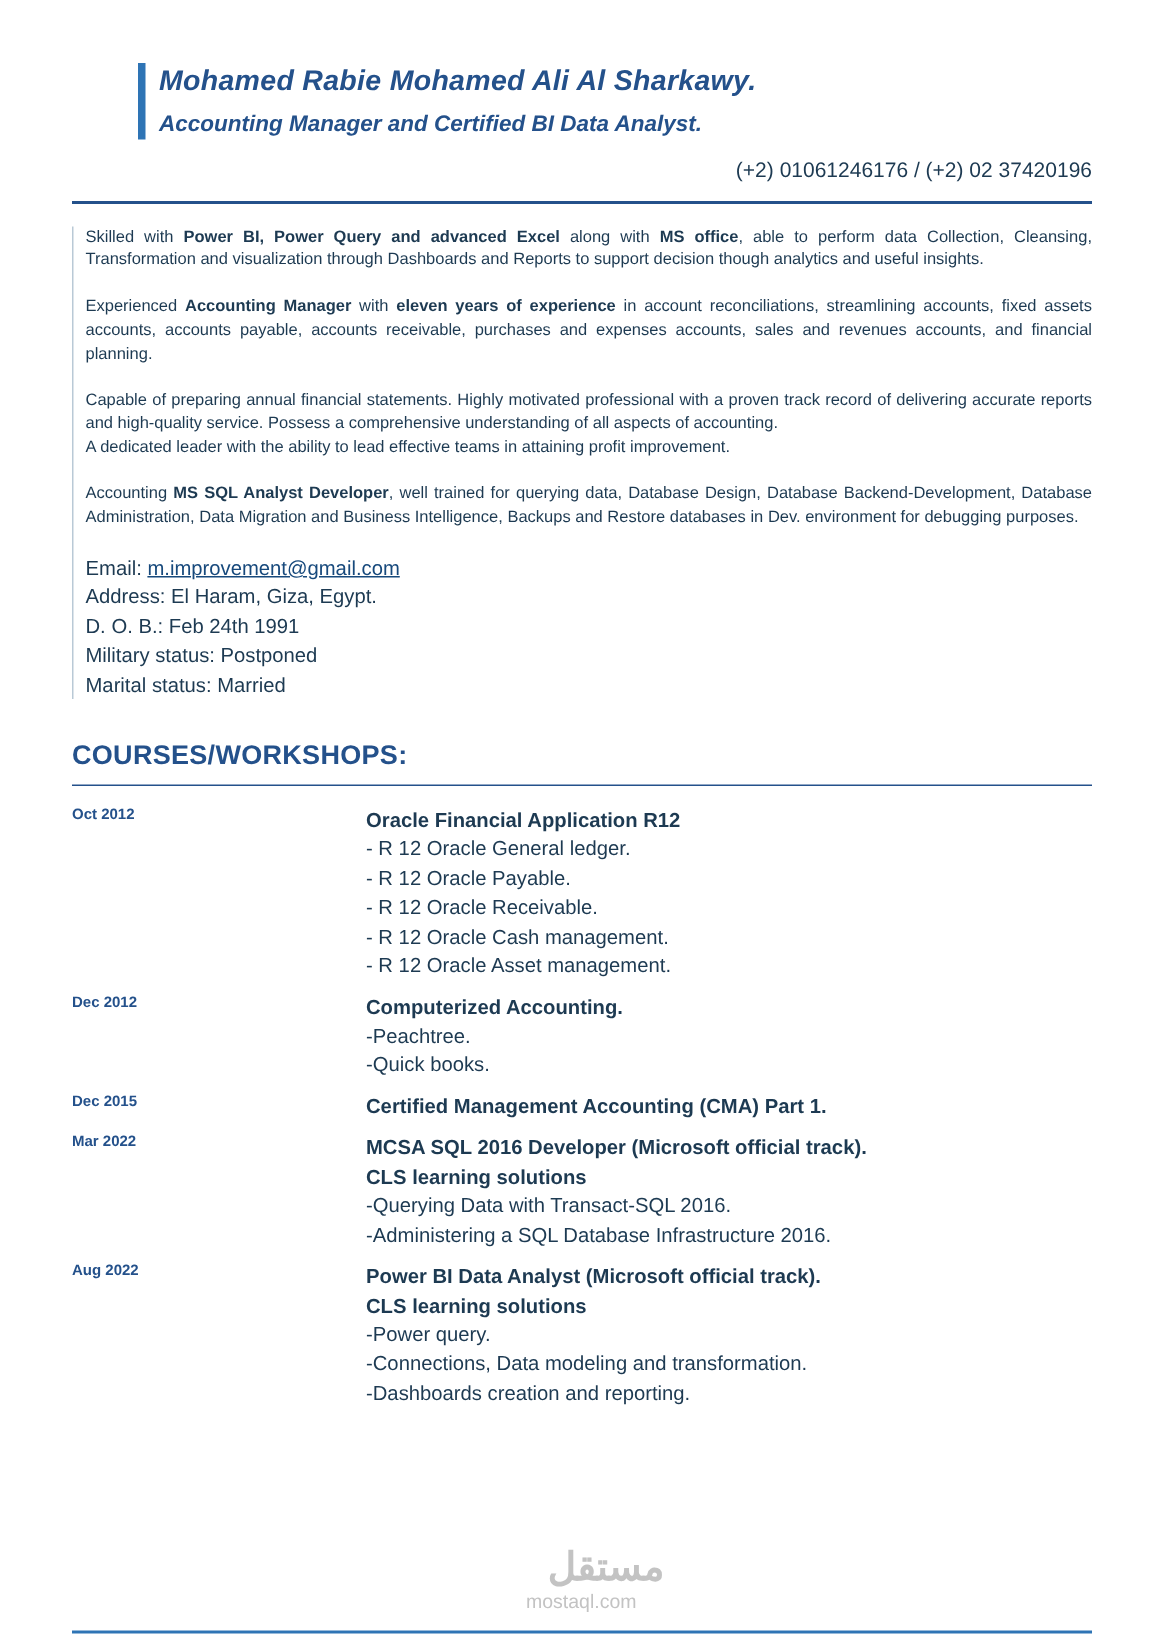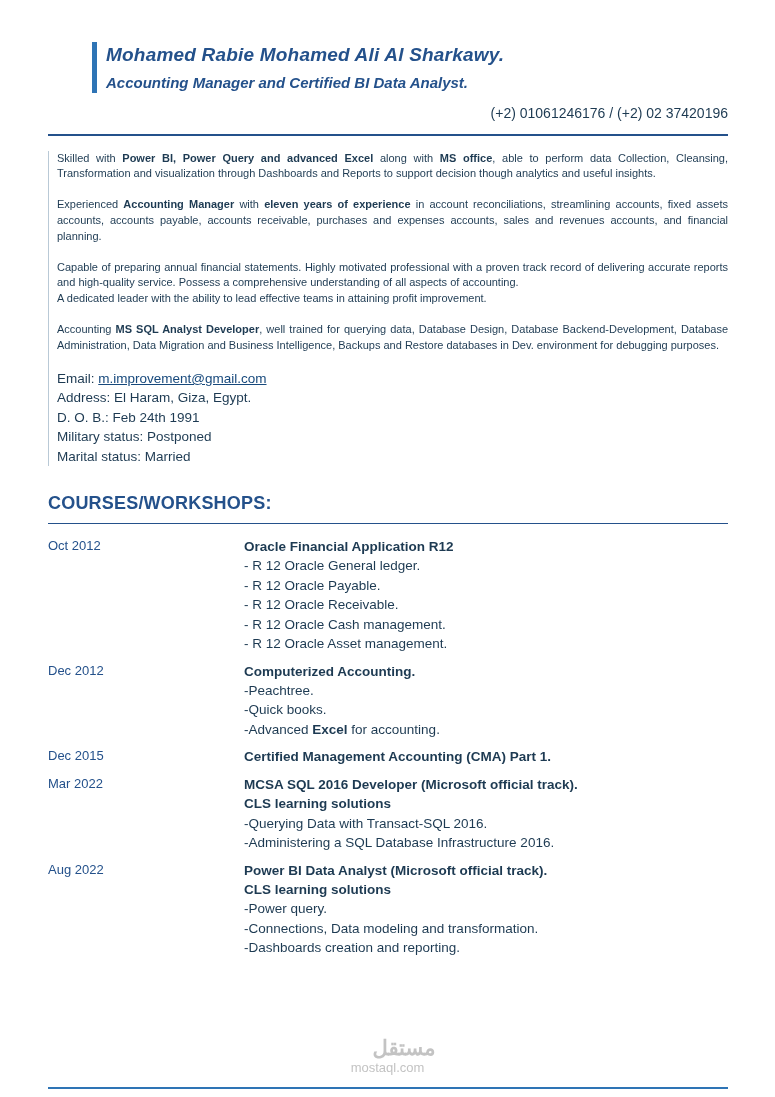--- a/index.html
+++ b/index.html
@@ -54,31 +54,31 @@
 
   
   .courses-heading{
     margin-top:27px;font-size:18px;font-weight:bold;
     color:var(--heading);letter-spacing:.2px;
   }
   .rule-courses{border:none;border-top:1.5px solid var(--rule);margin-top:9px;}
   .courses{margin-top:13px;}
   .course-row{display:grid;grid-template-columns:196px 1fr;margin-top:8px;}
   .course-row:first-child{margin-top:0;}
-  .course-date{font-size:13px;font-weight:normal;color:var(--heading);line-height:1.44;}
+  .course-date{font-size:10px;font-weight:bold;color:var(--heading);line-height:1.44;}
   .course-title{font-size:13.5px;font-weight:bold;color:var(--body);line-height:1.44;}
   .course-subtitle{font-size:13.5px;font-weight:bold;color:var(--body);line-height:1.44;}
   .course-line{font-size:13.5px;color:var(--body);line-height:1.44;}
 
   
   .watermark{
     position:absolute;left:0;right:0;bottom:22px;text-align:center;
     color:var(--watermark);pointer-events:none;
   }
-  .wm-ar{font-size:21px;font-weight:bold;line-height:1.1;padding-left:33px;}
+  .wm-ar{font-size:26px;font-weight:bold;line-height:1.1;padding-left:33px;}
   .wm-domain{font-size:13px;margin-top:1px;}
 
   
   .rule-bottom{
     position:absolute;left:48px;right:47px;bottom:8px;
     border:none;border-top:2px solid var(--accent);
   }
 </style>
 </head>
 <body>
@@ -129,21 +129,20 @@
         <div class="course-line">- R 12 Oracle Asset management.</div>
       </div>
     </div>
 
     <div class="course-row">
       <div class="course-date">Dec 2012</div>
       <div class="course-body">
         <div class="course-title">Computerized Accounting.</div>
         <div class="course-line">-Peachtree.</div>
         <div class="course-line">-Quick books.</div>
-        <div class="course-line"><span>-Advanced </span><span class="b">Excel</span><span> for accounting.</span></div>
       </div>
     </div>
 
     <div class="course-row">
       <div class="course-date">Dec 2015</div>
       <div class="course-body">
         <div class="course-title">Certified Management Accounting (CMA) Part 1.</div>
       </div>
     </div>
 

